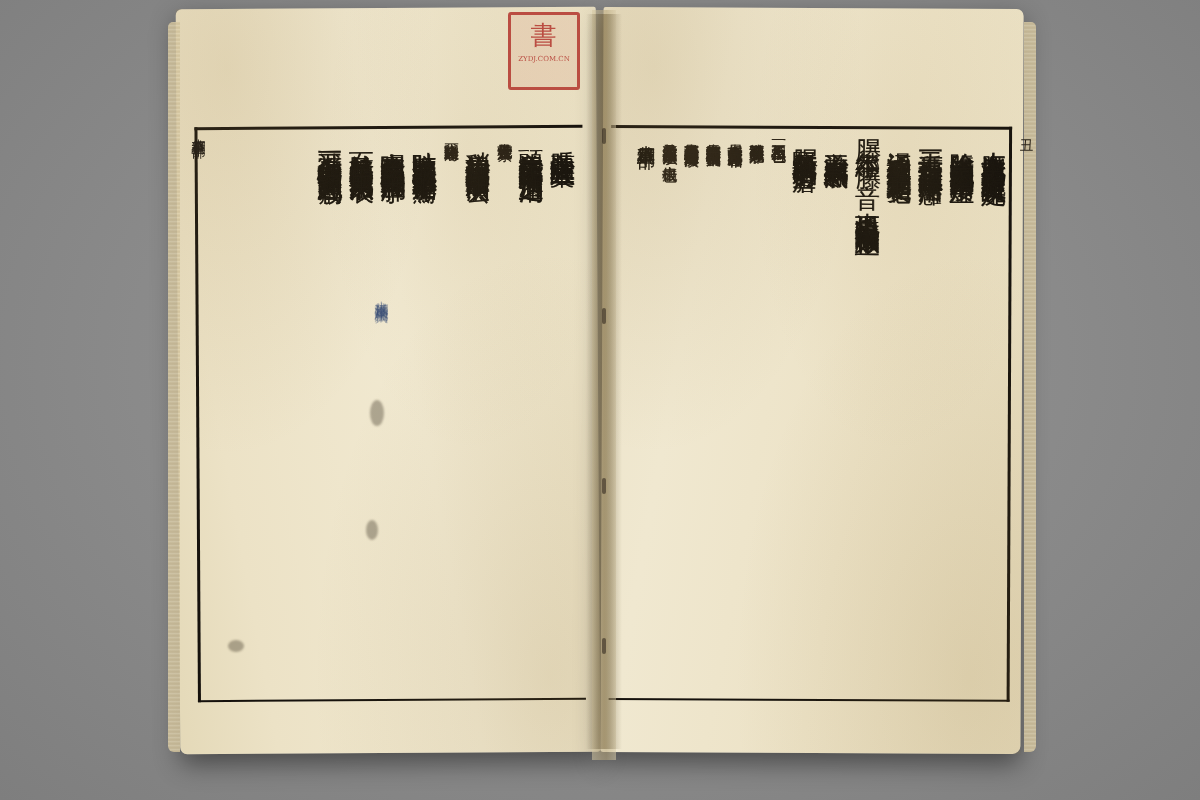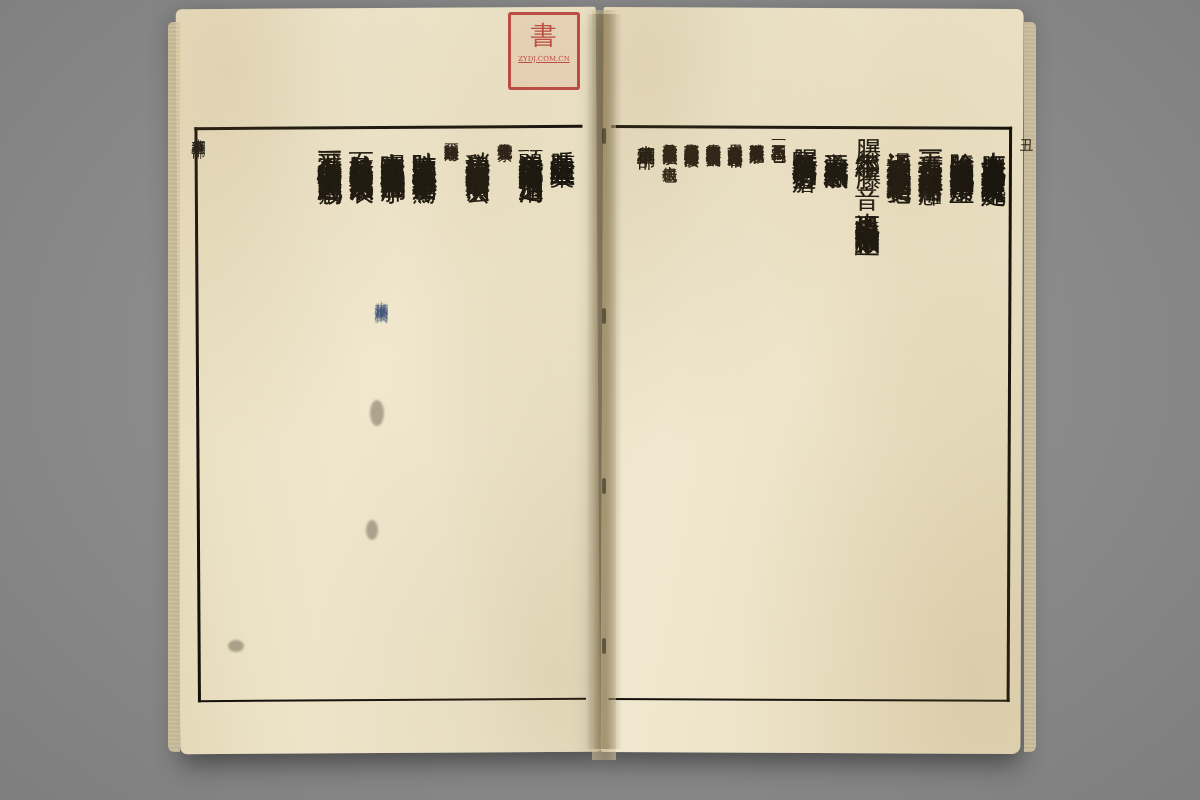--- a/index.html
+++ b/index.html
@@ -165,21 +165,21 @@
     font-size: 17px;
     line-height: 1.1;
     text-align: center;
     padding-top: 4px;
     box-sizing: border-box;
     letter-spacing: 1px;
     opacity: 0.85;
     z-index: 9;
   }
   .seal .seal-mark { display: block; font-size: 26px; margin-top: 2px; }
-  .seal .seal-url { display: block; font-size: 7px; letter-spacing: 0px; margin-top: 6px; text-decoration: underline; }
+  .seal .seal-url { display: block; font-size: 7px; letter-spacing: 0px; margin-top: 6px; }
 
   
   .ghost {
     position: absolute;
     left: 200px;
     top: 290px;
     width: 190px;
     height: 380px;
     writing-mode: vertical-rl;
     text-orientation: upright;

